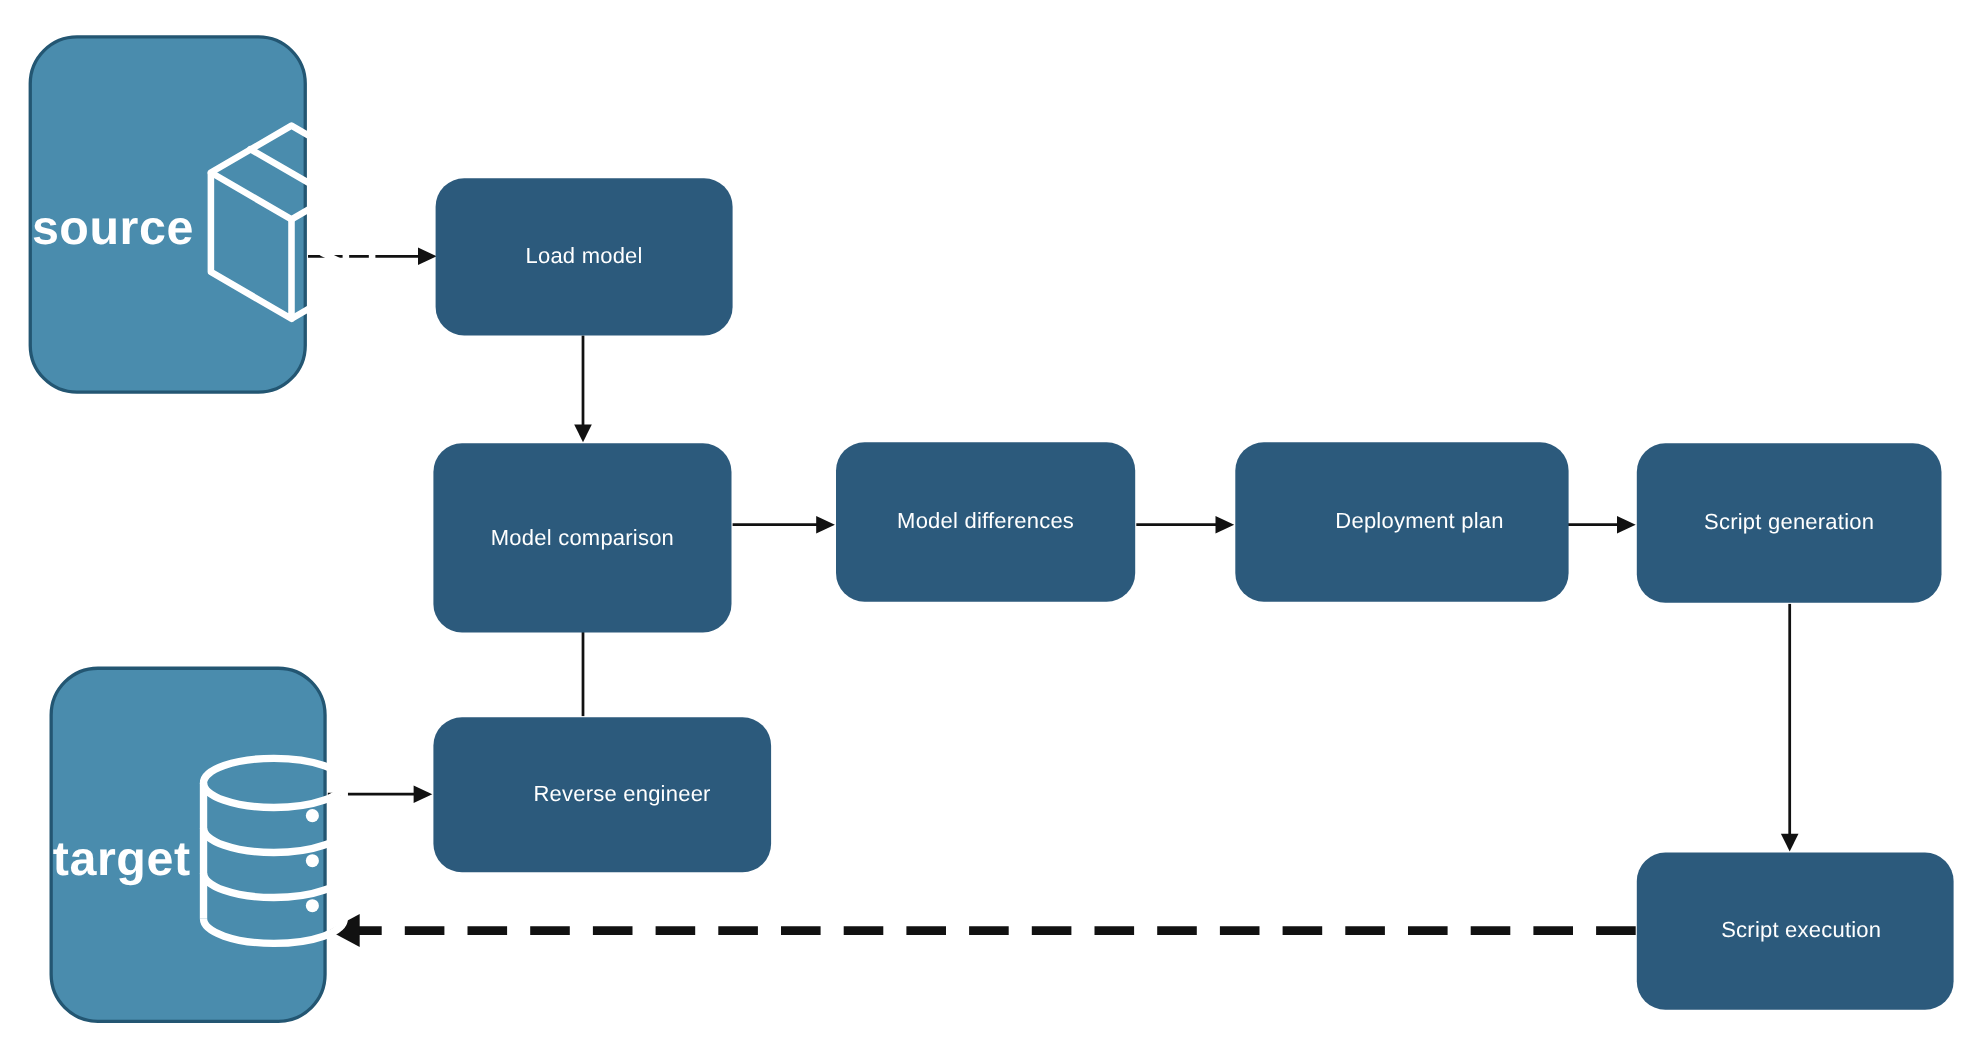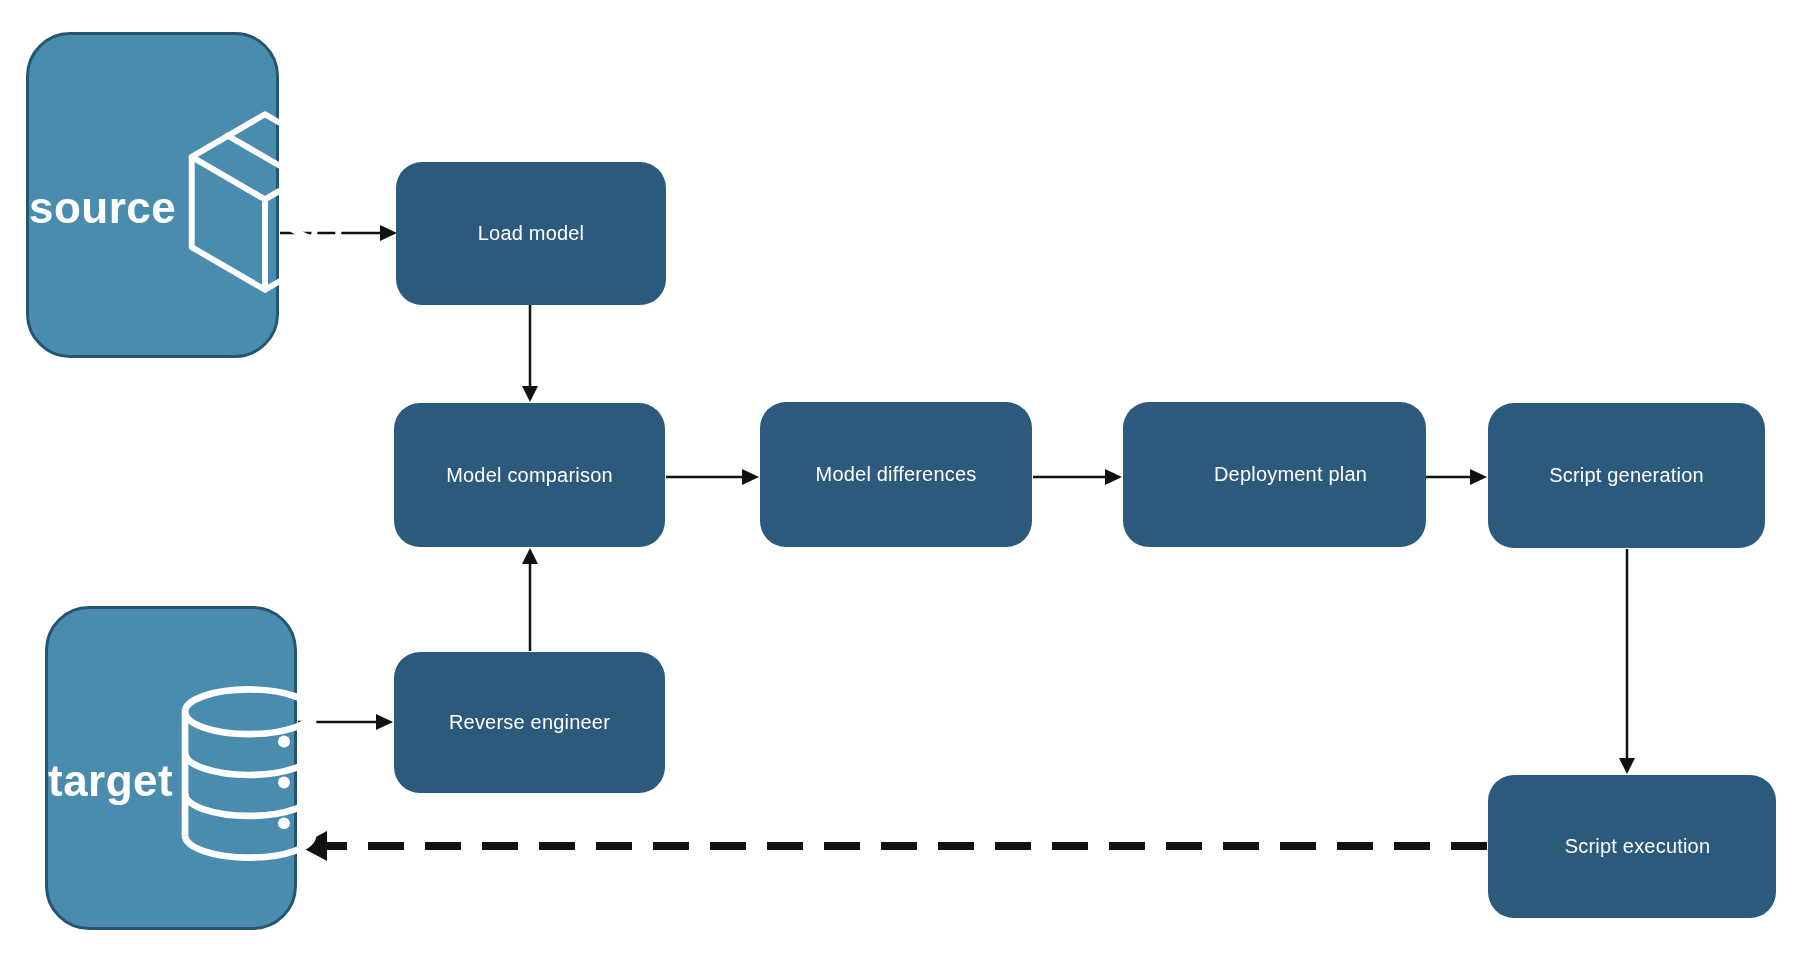--- a/index.html
+++ b/index.html
@@ -132,37 +132,37 @@
         <circle cx="147" cy="135" r="8"></circle>
         <circle cx="147" cy="190" r="8"></circle>
       </svg>
     </span>
   </div>
 
   <div class="node" style="left:396px; top:162px; width:270px; height:143px;">
     <div class="node-label">Load model</div>
   </div>
 
-  <div class="node" style="left:394px; top:403px; width:271px; height:144px;">
+  <div class="node" style="left:394px; top:403px; width:271px; height:172px;">
     <div class="node-label">Model comparison</div>
   </div>
 
   <div class="node" style="left:760px; top:402px; width:272px; height:145px;">
     <div class="node-label">Model differences</div>
   </div>
 
   <div class="node" style="left:1123px; top:402px; width:271px; height:145px;padding-left:32px;">
     <div class="node-label">Deployment plan</div>
   </div>
 
   <div class="node" style="left:1488px; top:403px; width:277px; height:145px;">
     <div class="node-label">Script generation</div>
   </div>
 
-  <div class="node" style="left:394px; top:652px; width:271px; height:141px;">
+  <div class="node" style="left:394px; top:652px; width:271px; height:141px;padding-left:36px;">
     <div class="node-label">Reverse engineer</div>
   </div>
 
   <div class="node" style="left:1488px; top:775px; width:277px; height:143px;padding-left:11px;">
     <div class="node-label">Script execution</div>
   </div>
 
 </div>
 
 </body></html>

